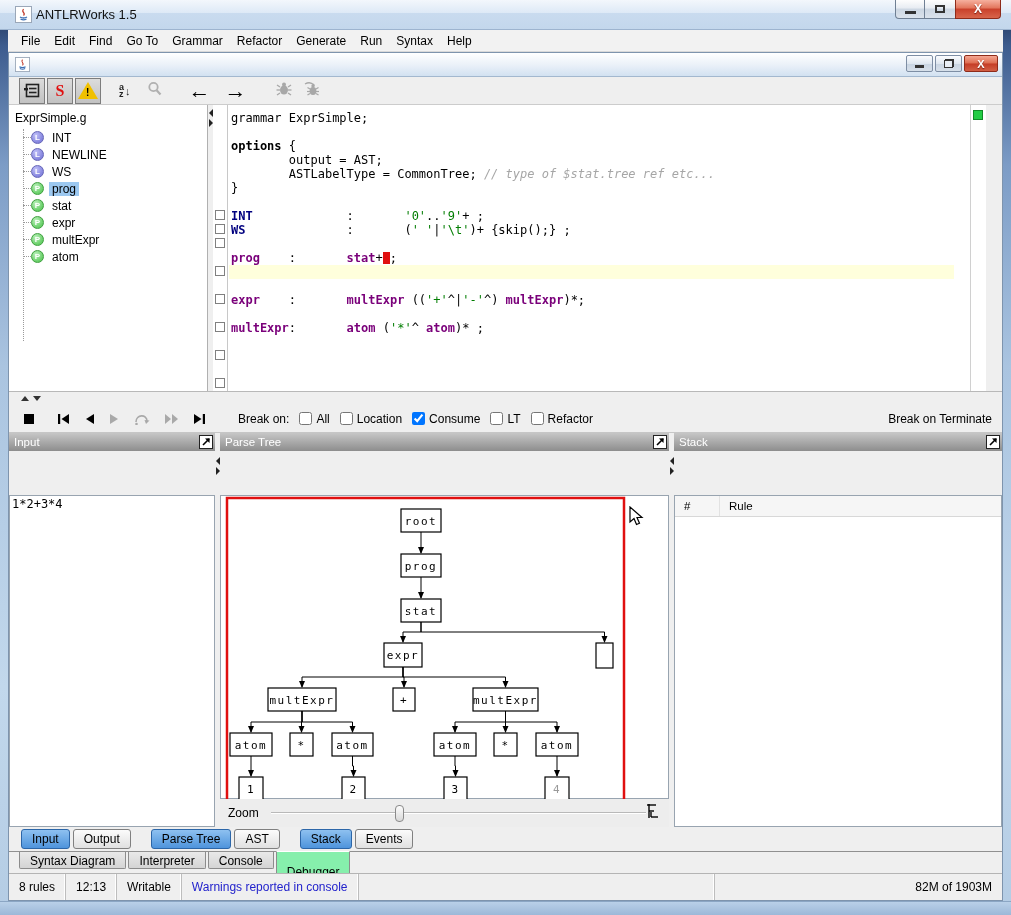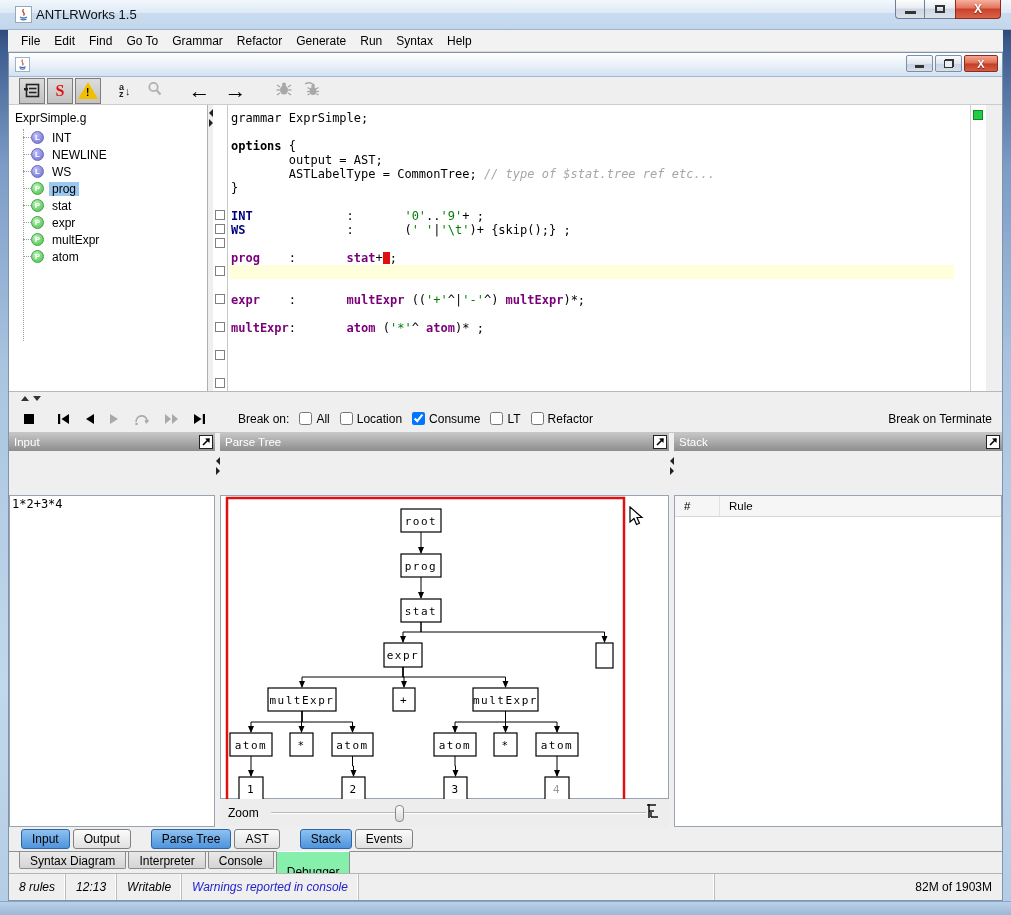--- a/index.html
+++ b/index.html
@@ -152,21 +152,21 @@
   
   .tab-row { position:absolute; left:0; right:0; top:798px; height:22px; background:#efefef; border-top:1px solid #909090; }
   .tabs { display:flex; align-items:flex-start; padding-left:10px; }
   .tab { height:17px; padding:1px 10px 0; font-size:12px; color:#000; border:1px solid #8c8c8c; border-top:none;
     background:linear-gradient(180deg,#e9e9e9,#d4d4d4); display:flex; align-items:center; margin-right:2px; border-radius:0 0 2px 2px; }
   .tab.active { background:#86efac; height:40px; margin-top:-1px; border-top:1px solid #fff; font-size:12px; }
 
   
   .statusbar { position:absolute; left:0; right:0; top:820px; bottom:0; background:#efefef; border-top:1px solid #b4b4b4; display:flex; align-items:stretch; }
   .status-cell { font-size:12px; color:#000; display:flex; align-items:center; padding:0 10px;
-    border-right:1px solid #bdbdbd; box-shadow:inset -1px 0 0 #fff;font-style:italic; }
+    border-right:1px solid #bdbdbd; box-shadow:inset -1px 0 0 #fff; }
   .status-cell.warn { color:#2222cc; }
   .status-spacer { flex:1; border-right:1px solid #bdbdbd; box-shadow:inset -1px 0 0 #fff; }
   .status-mem { width:287px; font-size:12px; color:#000; display:flex; align-items:center; justify-content:flex-end; padding-right:10px; }
 
   .mouse-cursor { position:absolute; left:628px; top:506px; z-index:50; }
 </style>
 </head>
 <body>
 
 <div id="app">

